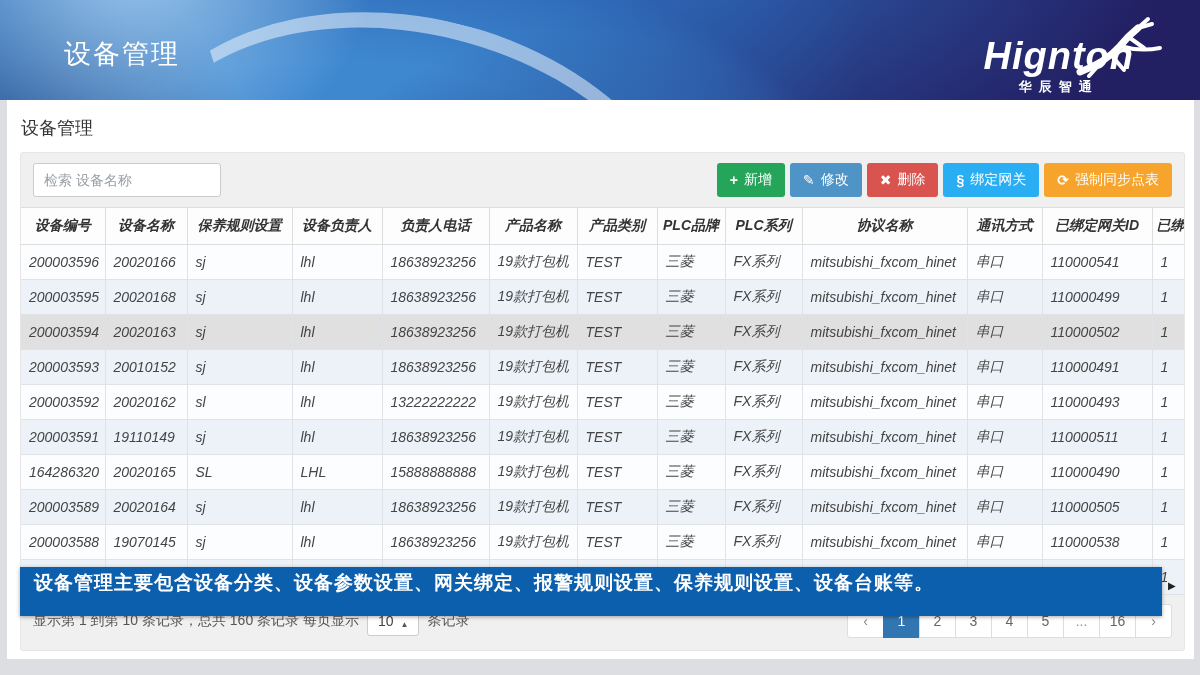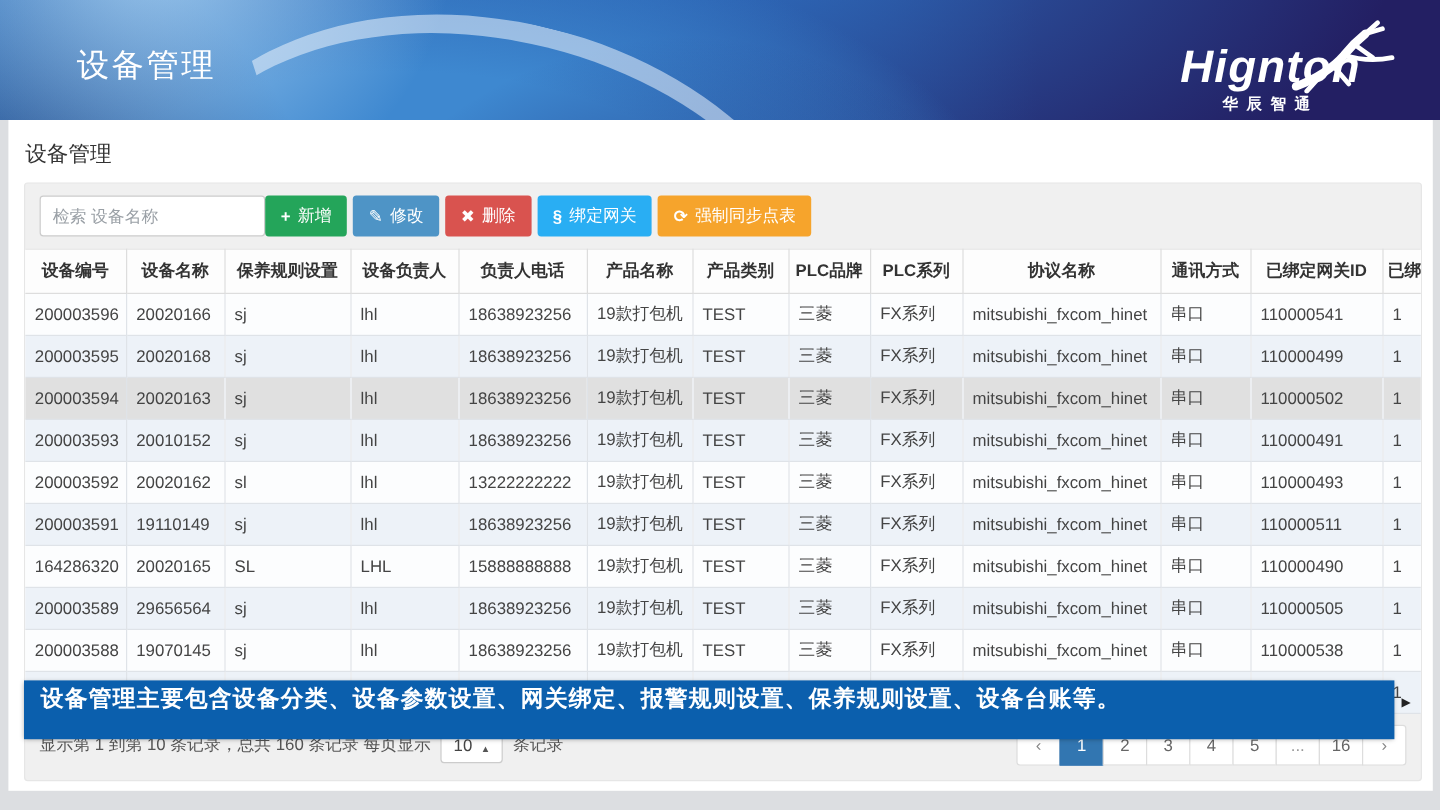--- a/index.html
+++ b/index.html
@@ -51,38 +51,38 @@
   }
   .page-title { font-size:18px; color:#333; margin:16px 0 12px 14px; }
 
   .panel {
     margin:0 9px 0 13px;
     background:#f0f0f0;
     border:1px solid #e6e6e6;
     border-radius:3px;
     padding:10px 0 12px 0;
   }
-  .toolbar-row { display:flex; align-items:center; padding:0 12px; margin-bottom:10px; }
+  .toolbar-row { display:flex; justify-content:space-between; align-items:center; padding:0 12px; margin-bottom:10px; }
   .search-input {
     width:188px; height:34px; padding:6px 10px;
     border:1px solid #ccc; border-radius:3px;
     font-size:14px; color:#333; background:#fff; outline:none;
     font-family:"Liberation Sans","DejaVu Sans",sans-serif;
   }
   .search-input::placeholder { color:#9aa0a6; }
   .btn-group { display:flex; gap:5px; }
   .btn {
     height:34px; padding:0 13px; border:none; border-radius:3px;
     color:#fff; font-size:14px; display:inline-flex; align-items:center;
     cursor:pointer; font-family:"Liberation Sans","DejaVu Sans",sans-serif;
   }
   .btn-ic { font-weight:bold; margin-right:6px; font-size:14px; }
 
   
-  .table-wrap { background:#000000; overflow:hidden; }
+  .table-wrap { background:#000000; overflow:hidden;font-style:italic; }
   table { width:100%; border-collapse:collapse; table-layout:fixed; background:#fff; }
   th {
     font-size:14px; font-weight:bold; color:#333; text-align:center;
     padding:9px 4px; border:1px solid #ddd; background:#fdfdfd;
     white-space:nowrap; overflow:hidden;
   }
   td {
     font-size:14px; color:#444; text-align:left;
     padding:8px 8px; border:1px solid #dfe3e8;
     white-space:nowrap; overflow:hidden;
@@ -318,21 +318,21 @@
               <td>TEST</td>
               <td>三菱</td>
               <td>FX系列</td>
               <td>mitsubishi_fxcom_hinet</td>
               <td>串口</td>
               <td>110000490</td>
               <td>1</td>
             </tr>
             <tr class="stripe-even">
               <td>200003589</td>
-              <td>29656564</td>
+              <td>20020164</td>
               <td>sj</td>
               <td>lhl</td>
               <td>18638923256</td>
               <td>19款打包机</td>
               <td>TEST</td>
               <td>三菱</td>
               <td>FX系列</td>
               <td>mitsubishi_fxcom_hinet</td>
               <td>串口</td>
               <td>110000505</td>

